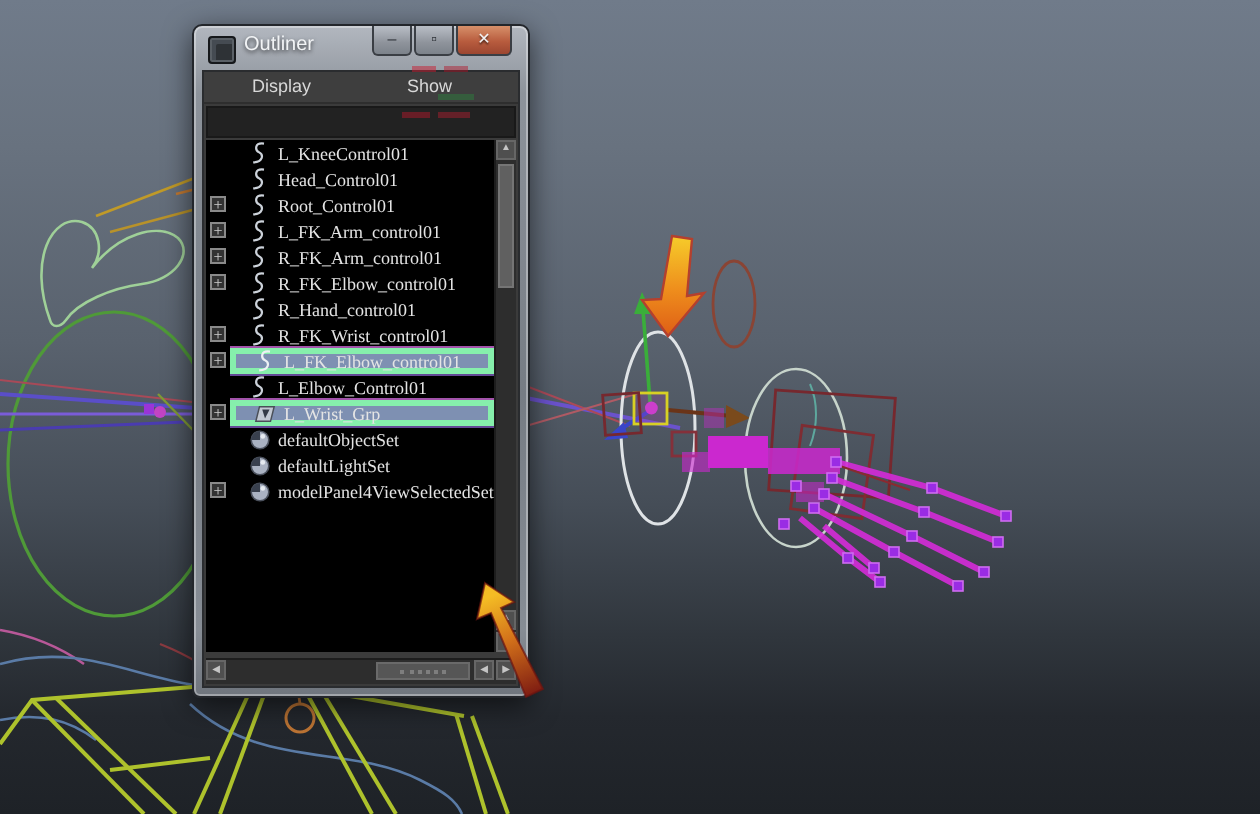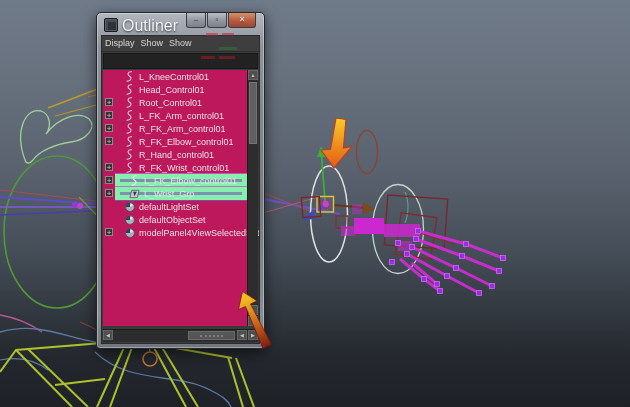--- a/index.html
+++ b/index.html
@@ -10,39 +10,39 @@
   #overlay{pointer-events:none;z-index:30;}
 
   
   .win{position:absolute;left:96px;top:12px;width:167px;height:335px;z-index:10;
        border:1px solid #23262b;border-radius:5px 5px 4px 4px;
        background:linear-gradient(180deg,#b2b7bf 0%,#8d939b 10%,#767c84 55%,#878d95 90%,#6f757d 100%);
        box-shadow:0 4px 14px rgba(0,0,0,.6),inset 0 0 0 1px rgba(255,255,255,.35);}
   .titlebar{position:relative;height:22px;}
   .tb-icon{position:absolute;left:7px;top:5px;width:12px;height:12px;background:#2e3236;border:1px solid #16181b;border-radius:2px;
            box-shadow:inset 0 0 0 1px #5a6066, inset 3px 3px 0 #454b52;}
-  .tb-title{position:absolute;left:25px;top:4px;font-size:16px;color:#f2f4f6;text-shadow:0 1px 2px rgba(0,0,0,.7);}
+  .tb-title{position:absolute;left:25px;top:4px;font-size:10px;color:#f2f4f6;text-shadow:0 1px 2px rgba(0,0,0,.7);}
   .caption-btns{position:absolute;top:0;right:8px;display:flex;}
   .cbtn{height:14px;border:1px solid #3a3e44;border-top:none;border-radius:0 0 3px 3px;
         font-size:8px;line-height:13px;text-align:center;color:#f0f2f4;text-shadow:0 1px 1px rgba(0,0,0,.6);
         background:linear-gradient(180deg,#b9bec6,#8e939b 60%,#7c828a);margin-left:1px;}
   .cbtn.mini,.cbtn.maxi{width:18px;color:#2c3036;text-shadow:none;}
   .cbtn.close{width:26px;background:linear-gradient(180deg,#d7906a,#b85c3e 55%,#9c4630);}
   .client{position:absolute;left:4px;right:4px;top:22px;bottom:4px;background:#3b3b3b;border:1px solid #2a2c2f;overflow:hidden;}
   .menubar{height:15px;display:flex;align-items:center;background:#3e3e3e;border-bottom:1px solid #2e2e2e;}
-  .menu-item{font-size:9px;color:#d8d8d8;padding:0 3px;line-height:15px;}
+  .menu-item{font-size:9px;color:#d8d8d8;padding:0 24px;line-height:15px;}
   .filterband{height:14px;margin:1px 1px 2px 1px;background:#222222;border:1px solid #191919;}
   
-  .listwrap{position:absolute;left:1px;right:1px;top:34px;bottom:17px;background:#be185d;}
+  .listwrap{position:absolute;left:1px;right:1px;top:34px;bottom:17px;background:#000000;font-family:Liberation Serif, serif;}
   .rows{position:absolute;left:0;top:0;right:10px;bottom:0;}
   .r{position:relative;height:13px;}
   .exp{position:absolute;left:2px;top:2px;width:8px;height:8px;background:#333;border:1px solid #8a8a8a;
        color:#cfcfcf;font-size:8px;line-height:7px;text-align:center;box-sizing:border-box;}
   .inner{position:absolute;left:12px;right:1px;top:0;bottom:0;display:flex;align-items:center;box-sizing:border-box;}
-  .r.sel .inner{background:#7e90b2;border:5px solid #86efac;
+  .r.sel .inner{background:#7e90b2;border:3px solid #86efac;
        box-shadow:0 -1px 0 rgba(190,98,200,.85),0 1px 0 rgba(118,86,178,.85);}
   .ic{width:11px;height:11px;margin-left:9px;flex:none;display:flex;align-items:center;justify-content:center;}
   .lb{font-size:9px;color:#e4e4e4;margin-left:4px;white-space:nowrap;}
   
   .vscroll{position:absolute;right:0;top:0;bottom:0;width:10px;background:#2d2d2d;border-left:1px solid #1d1d1d;}
   .sbtn{position:absolute;left:0;width:10px;height:10px;background:#4f4f4f;border:1px solid #666;box-sizing:border-box;
         color:#c4c4c4;font-size:5px;line-height:8px;text-align:center;}
   .vthumb{position:absolute;left:1px;top:12px;width:8px;height:62px;background:#606060;border:1px solid #757575;box-sizing:border-box;}
   .hscroll{position:absolute;left:1px;right:1px;bottom:1px;height:12px;background:#2d2d2d;border-top:1px solid #1d1d1d;}
   .hthumb{position:absolute;top:1px;left:55%;width:30%;height:9px;background:#565656;border:1px solid #6a6a6a;box-sizing:border-box;}
@@ -272,20 +272,30 @@
             <span class="exp">+</span>
             <span class="inner">
               <span class="ic">
                 <svg width="9" height="11" viewBox="0 0 9 11">
                   <path d="M7,0.8 C2.2,0.2 2.4,4 4.6,5.2 C6.8,6.4 6.6,10 1.6,10.2" fill="none" stroke="#eef0f4" stroke-width="1.1"></path>
                 </svg>
               </span>
               <span class="lb">L_FK_Elbow_control01</span>
             </span>
           </div>
+        <div class="r">
+            <span class="inner">
+              <span class="ic">
+                <svg width="9" height="11" viewBox="0 0 9 11">
+                  <path d="M7,0.8 C2.2,0.2 2.4,4 4.6,5.2 C6.8,6.4 6.6,10 1.6,10.2" fill="none" stroke="#ccd2da" stroke-width="1.1"></path>
+                </svg>
+              </span>
+              <span class="lb">L_Elbow_Control01</span>
+            </span>
+          </div>
         <div class="r sel">
             <span class="exp">+</span>
             <span class="inner">
               <span class="ic">
                 <svg width="12" height="10" viewBox="0 0 12 10">
                   <polygon points="3,1 11,1 9,9 1,9" fill="#c2c8d2" stroke="#4a4f58" stroke-width="0.8"></polygon>
                   <polygon points="4.5,2.5 8.5,2.5 6,7.5" fill="#343a46"></polygon>
                 </svg>
               </span>
               <span class="lb">L_Wrist_Grp</span>
@@ -293,33 +303,33 @@
           </div>
         <div class="r">
             <span class="inner">
               <span class="ic">
                 <svg width="10" height="10" viewBox="0 0 10 10">
                   <circle cx="5" cy="5" r="4.4" fill="#aab2c2" stroke="#4a505c" stroke-width="0.8"></circle>
                   <path d="M5,5 L5,0.6 A4.4,4.4 0 0,0 0.6,5 Z" fill="#39404e"></path>
                   <circle cx="6.4" cy="3.2" r="1.2" fill="#e6eaf0"></circle>
                 </svg>
               </span>
-              <span class="lb">defaultLightSet</span>
+              <span class="lb">defaultObjectSet</span>
             </span>
           </div>
         <div class="r">
             <span class="inner">
               <span class="ic">
                 <svg width="10" height="10" viewBox="0 0 10 10">
                   <circle cx="5" cy="5" r="4.4" fill="#aab2c2" stroke="#4a505c" stroke-width="0.8"></circle>
                   <path d="M5,5 L5,0.6 A4.4,4.4 0 0,0 0.6,5 Z" fill="#39404e"></path>
                   <circle cx="6.4" cy="3.2" r="1.2" fill="#e6eaf0"></circle>
                 </svg>
               </span>
-              <span class="lb">defaultObjectSet</span>
+              <span class="lb">defaultLightSet</span>
             </span>
           </div>
         <div class="r">
             <span class="exp">+</span>
             <span class="inner">
               <span class="ic">
                 <svg width="10" height="10" viewBox="0 0 10 10">
                   <circle cx="5" cy="5" r="4.4" fill="#aab2c2" stroke="#4a505c" stroke-width="0.8"></circle>
                   <path d="M5,5 L5,0.6 A4.4,4.4 0 0,0 0.6,5 Z" fill="#39404e"></path>
                   <circle cx="6.4" cy="3.2" r="1.2" fill="#e6eaf0"></circle>

